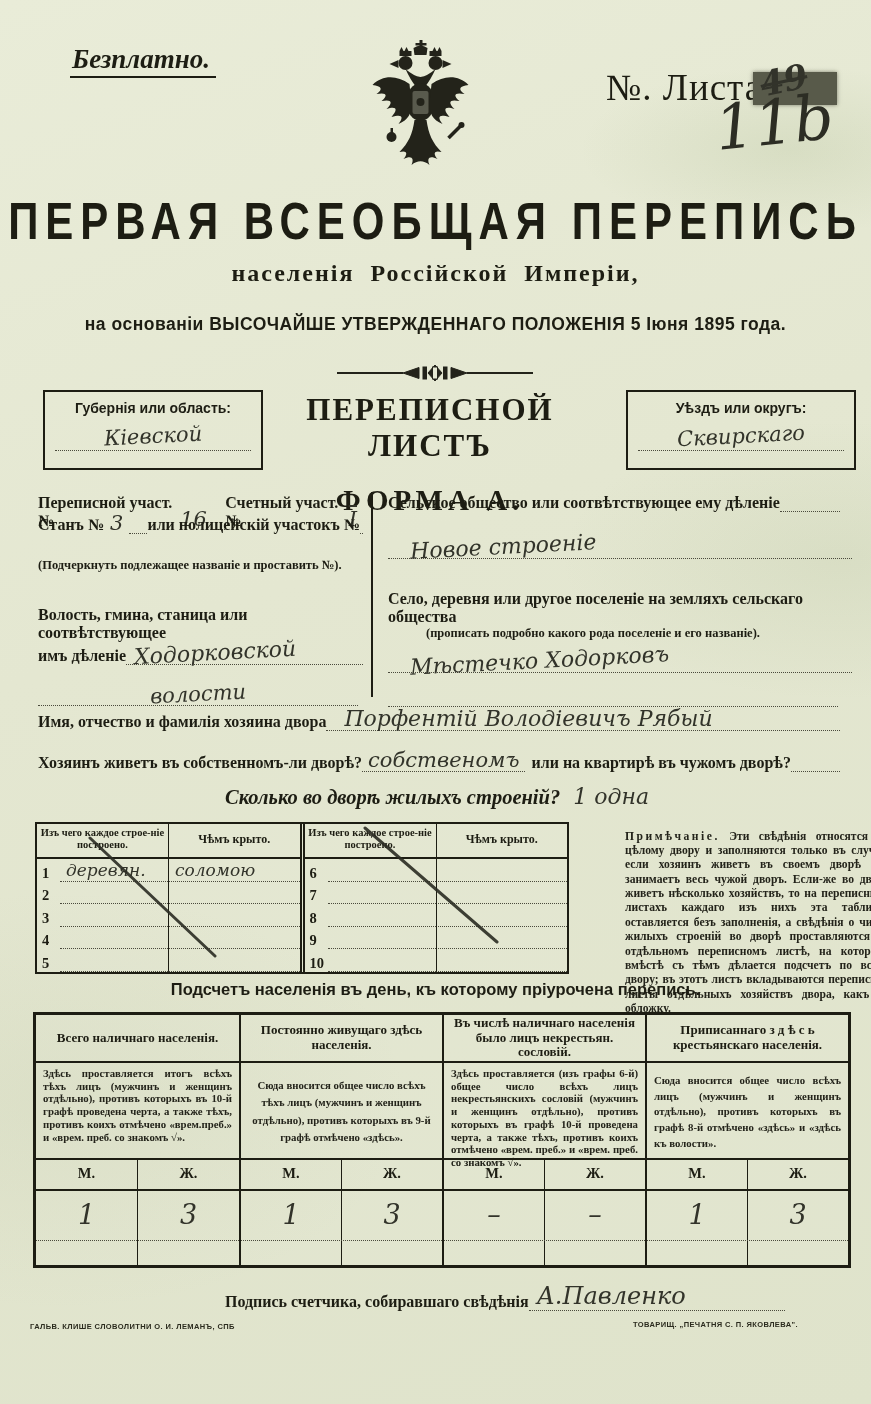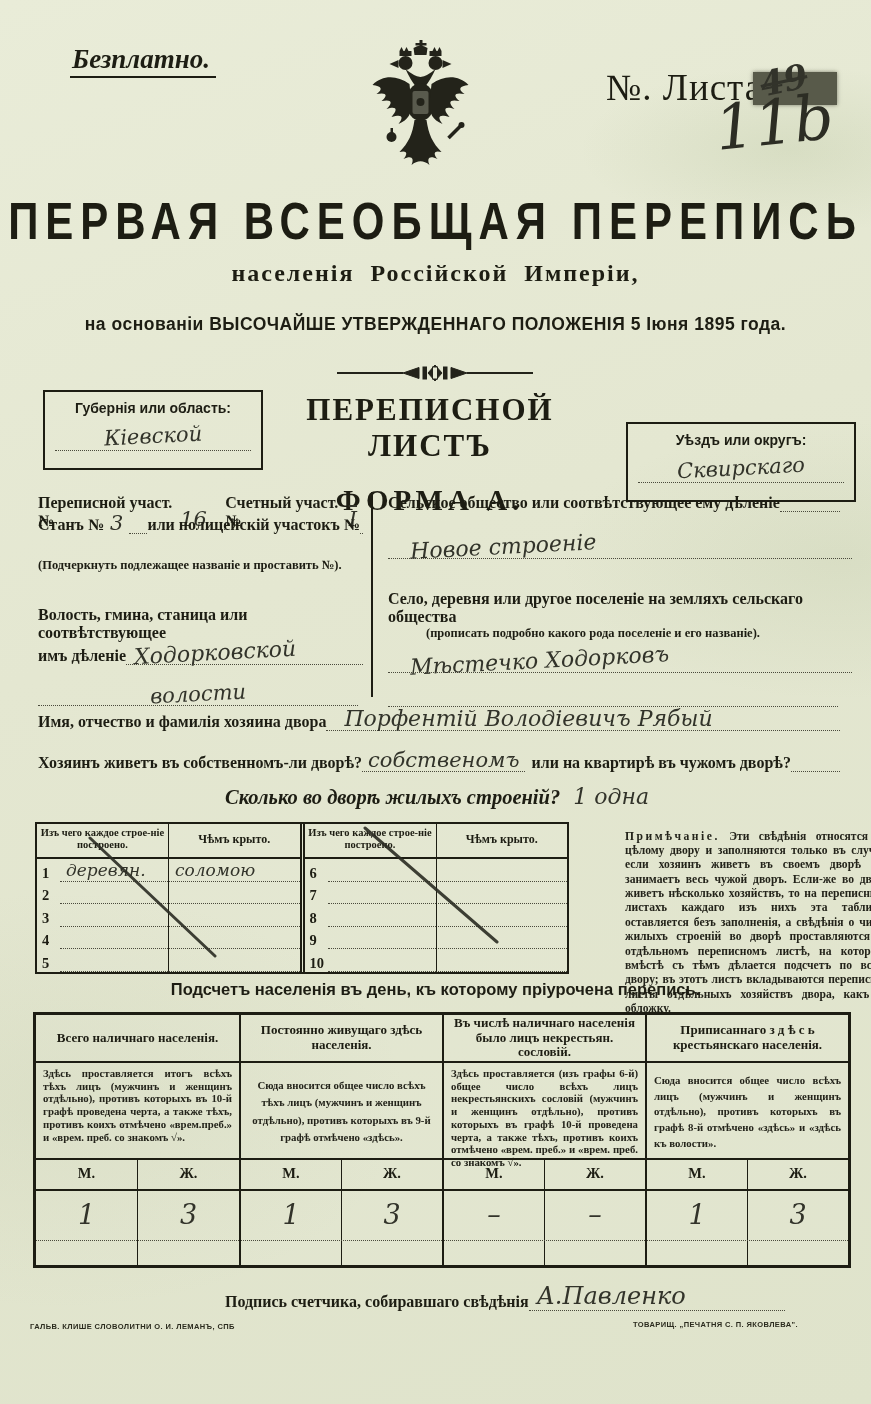--- a/index.html
+++ b/index.html
@@ -25,21 +25,21 @@
   .sheetann{left:715px;top:86px;font-size:62px;transform:rotate(-6deg);color:#2c2d24;}
   
   .t-main{left:0;top:193px;width:100%;text-align:center;font-family:"Liberation Sans",sans-serif;
           font-weight:bold;font-size:42px;letter-spacing:7px;transform:scaleY(1.22);transform-origin:center top;}
   .t-sub{left:0;top:260px;width:100%;text-align:center;font-size:24px;letter-spacing:2px;word-spacing:8px;font-weight:bold;}
   .t-basis{left:0;top:314px;width:100%;text-align:center;font-family:"Liberation Sans",sans-serif;font-weight:bold;font-size:17.5px;letter-spacing:.5px;}
   .ornament{left:335px;top:364px;width:200px;height:18px;}
   
   .pbox{border:2.5px solid #1d1d13;padding:8px 10px 4px;}
   .box-l{left:35px;top:390px;width:196px;height:64px;margin-left:8px;}
-  .box-r{left:626px;top:390px;width:206px;height:64px;margin-top:32px;}
+  .box-r{left:626px;top:390px;width:206px;height:64px;}
   .boxlabel{font-family:"Liberation Sans",sans-serif;font-weight:bold;font-size:14px;text-align:center;}
   .boxline{margin-top:8px;border-bottom:1.5px dotted #4a4a3c;text-align:center;height:26px;}
   .boxline .hw{font-size:21px;}
   .formtitle{left:250px;top:392px;width:360px;text-align:center;font-weight:bold;}
   .ft1{font-size:31px;letter-spacing:2px;}
   .ft2{font-size:29px;letter-spacing:5px;margin-top:20px;}
   
   .vdiv{left:371px;top:492px;height:205px;border-left:2.5px solid #1d1d13;}
   .lab{font-weight:bold;font-size:16px;}
   .small-lab{font-weight:bold;font-size:12.5px;font-family:Liberation Serif, serif;}

